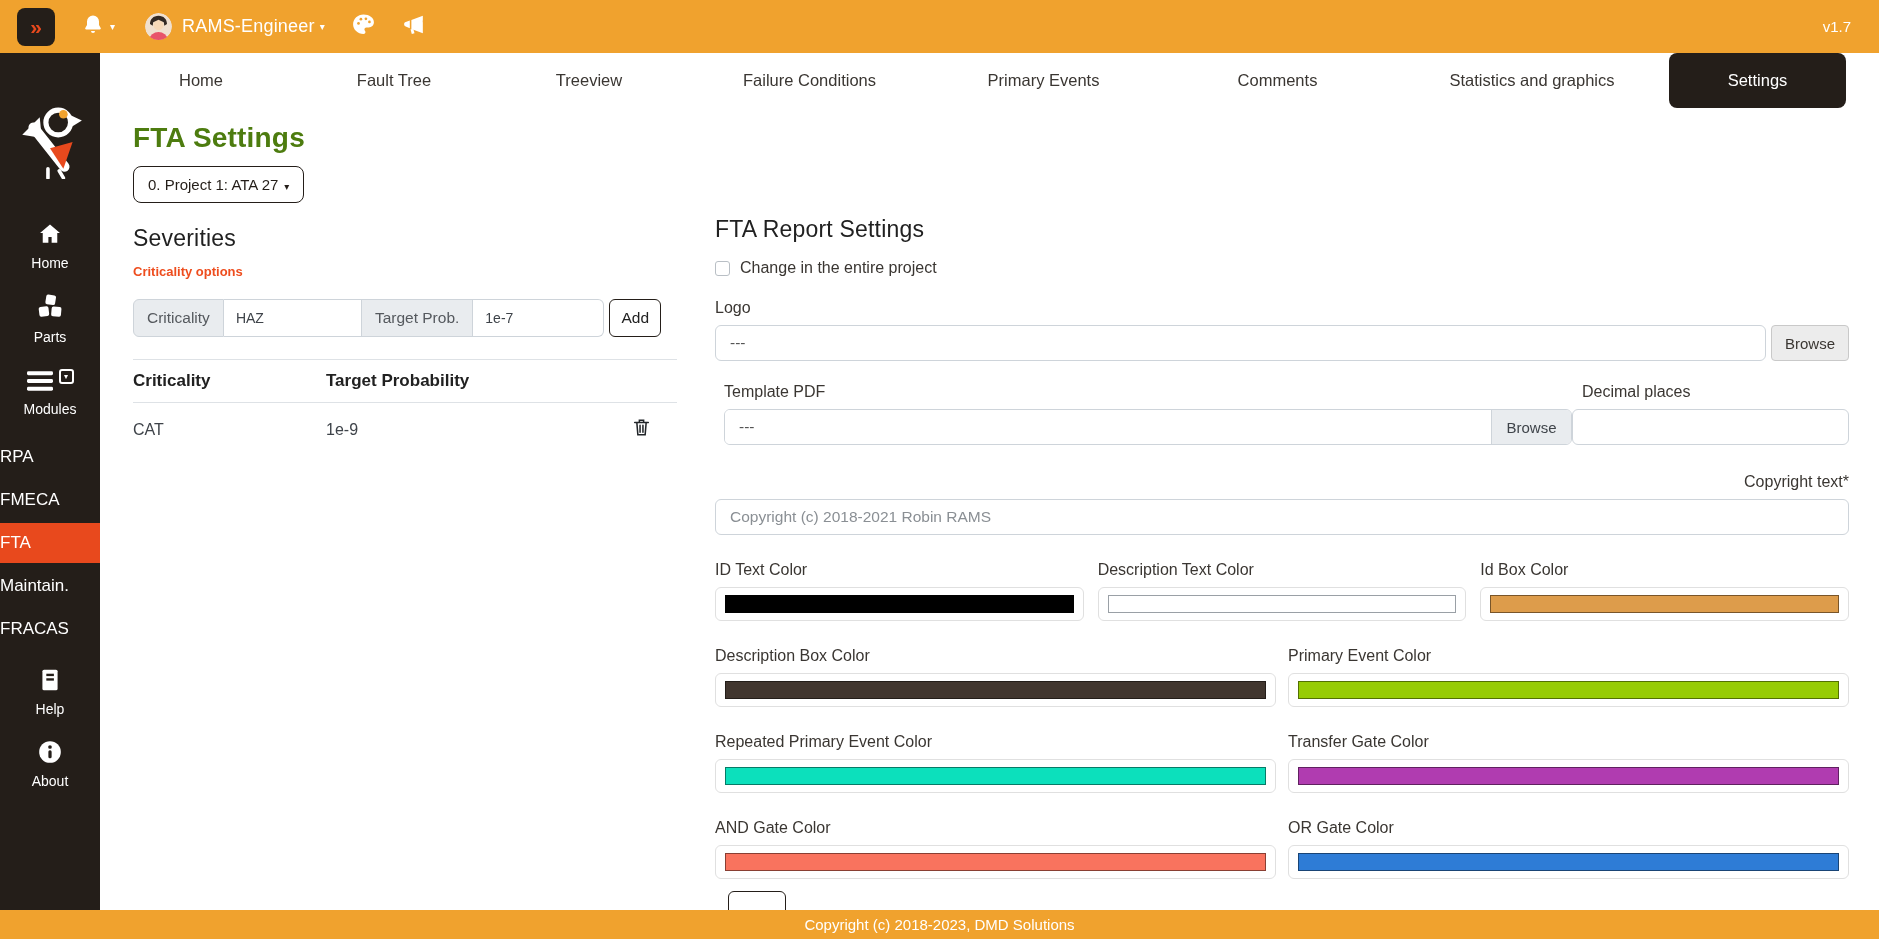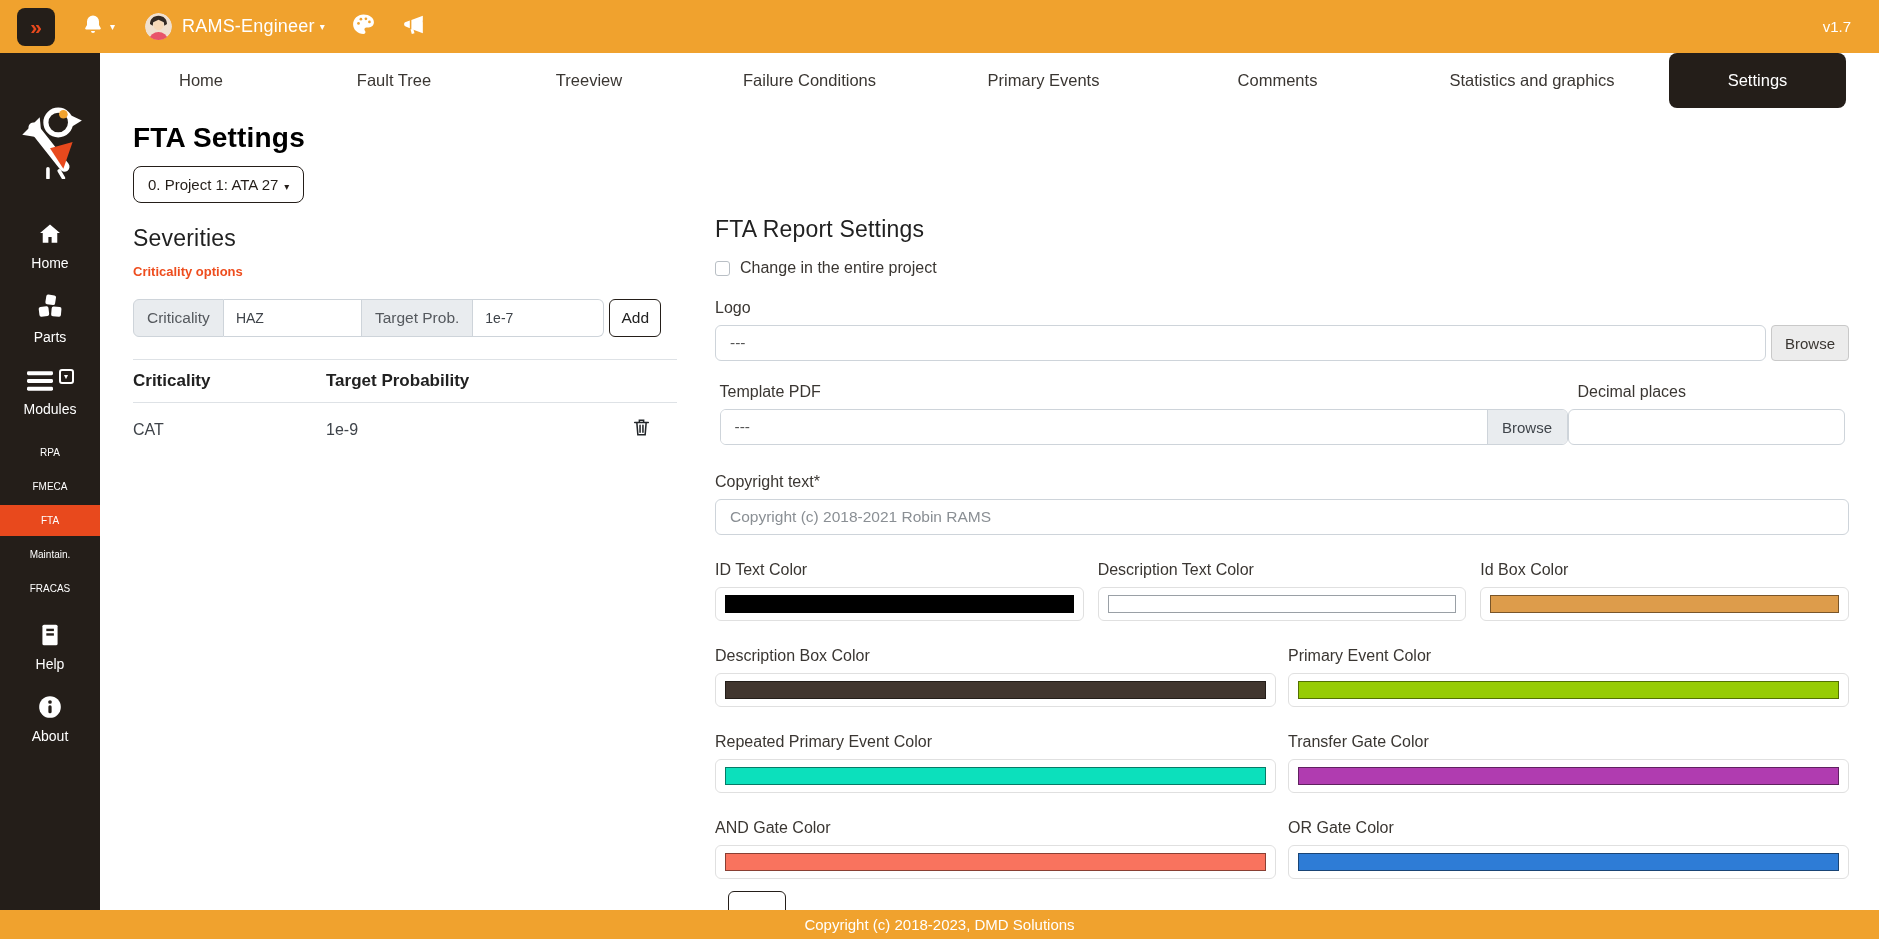--- a/index.html
+++ b/index.html
@@ -17,38 +17,38 @@
   .username { color:#fff; font-size:18px; font-weight:400; margin-left:10px; letter-spacing:.2px; }
   .version { margin-left:auto; color:#fff; font-size:15px; }
 
   
   .sidebar { position:absolute; top:53px; left:0; width:100px; bottom:29px;
              background:#241E19; display:flex; flex-direction:column; align-items:center; overflow:hidden; }
   .brand { margin-top:52px; }
   .side-item { display:flex; flex-direction:column; align-items:center; width:100%;
                color:#fff; font-size:14px; cursor:pointer; }
   .side-item .lbl { margin-top:5px; }
-  .side-text { color:#fff; font-size:10px; width:100%; text-align:center; padding:10px 0; cursor:pointer; }
+  .side-text { color:#fff; font-size:17px; width:100%; padding:10px 0; cursor:pointer; }
   .side-text.active { background:#E8491D; padding:10px 0; }
   .mod-wrap { display:flex; align-items:flex-start; }
   .mod-dd { width:15px; height:15px; border:2px solid #fff; border-radius:3px; margin-left:6px;
             display:flex; align-items:center; justify-content:center; color:#fff; font-size:8px; }
 
   
   .navtabs { position:absolute; top:53px; left:100px; width:1779px; height:55px; background:#fff;
              display:flex; align-items:stretch; }
   .tab { display:flex; align-items:center; justify-content:center; font-size:16.5px; color:#3a3632; cursor:pointer; }
   .tab.active { background:#241E19; color:#fff; border-radius:8px; margin-right:33px; }
 
   
   .content { position:absolute; top:108px; left:100px; right:0; bottom:29px; overflow:hidden; display:flex; }
   .left-col  { width:615px; padding:14px 38px 0 33px; flex-shrink:0; }
   .right-col { flex:1; padding:108px 30px 0 0; }
 
-  .page-title { font-size:28px; font-weight:bold; color:#000000; letter-spacing:.2px; }
+  .page-title { font-size:28px; font-weight:bold; color:#4d7c0f; letter-spacing:.2px; }
   .project-dd { margin-top:12px; height:37px; padding:0 14px; background:#fff;
                 border:1px solid #241E19; border-radius:8px; font-size:15px; color:#241E19;
                 font-family:inherit; cursor:pointer; }
   .project-dd .dd-caret { font-size:10px; margin-left:6px; }
 
   h2.sec { margin-top:22px; font-size:23px; font-weight:500; color:#212121; letter-spacing:.2px; }
   h3.crit { margin-top:12px; font-size:13px; font-weight:bold; color:#EE4D1E; }
 
   .add-row { margin-top:20px; display:flex; height:38px; }
   .addon { background:#e9ecef; border:1px solid #ced4da; display:flex; align-items:center;
@@ -72,21 +72,21 @@
   .chk { width:15px; height:15px; border:1px solid #b9bfc5; border-radius:3px; background:#fff;
          margin-right:10px; cursor:pointer; }
   .f-label { display:block; margin-top:22px; margin-bottom:8px; font-size:16px; color:#3a3632; }
   .t-input { width:100%; height:36px; border:1px solid #ced4da; border-radius:6px;
              padding:0 14px; font-size:15.5px; color:#555; font-family:inherit; outline:none; }
   .t-input.placeholder { color:#8a8f94; }
   .file-row { display:flex; align-items:center; }
   .file-row .t-input { flex:1; }
   .browse-btn { width:78px; height:36px; margin-left:5px; background:#ececec; border:1px solid #c9c9c9;
                 border-radius:4px; font-size:15px; color:#3a3632; font-family:inherit; cursor:pointer; }
-  .two-up { display:flex; justify-content:center; }
+  .two-up { display:flex; justify-content:flex-end; }
   .tpl-block { width:848px; }
   .dec-block { width:277px; }
   .dec-block .f-label { margin-left:10px; }
   .file-group { display:flex; height:36px; border:1px solid #ced4da; border-radius:6px; overflow:hidden; background:#fff; }
   .file-group .fg-input { flex:1; border:none; padding:0 14px; font-size:15.5px; color:#555; font-family:inherit; outline:none; }
   .fg-browse { width:80px; background:#e9ecef; border-left:1px solid #ced4da; display:flex;
                align-items:center; justify-content:center; font-size:15px; color:#3f444a; cursor:pointer; }
 
   .color-grid3 { display:grid; grid-template-columns:1fr 1fr 1fr; column-gap:14px; }
   .color-grid2 { display:grid; grid-template-columns:1fr 1fr; column-gap:12px; }
@@ -309,21 +309,21 @@
           <input class="fg-input" value="---" style="">
           <span class="fg-browse">Browse</span>
         </div>
       </div>
       <div class="dec-block">
         <label class="f-label">Decimal places</label>
         <input class="t-input" value="" style="">
       </div>
     </div>
 
-    <label class="f-label" style="margin-top:28px;">Copyright text*</label>
+    <label class="f-label" style="margin-top:28px;text-align:right;">Copyright text*</label>
     <input class="t-input placeholder" value="Copyright (c) 2018-2021 Robin RAMS" style="">
 
     <div class="color-grid3">
       <div>
         <label class="c-label">ID Text Color</label>
         <div class="swatch-box">
           <div class="swatch" style="background: rgb(0, 0, 0);"></div>
         </div>
       </div>
       <div>

